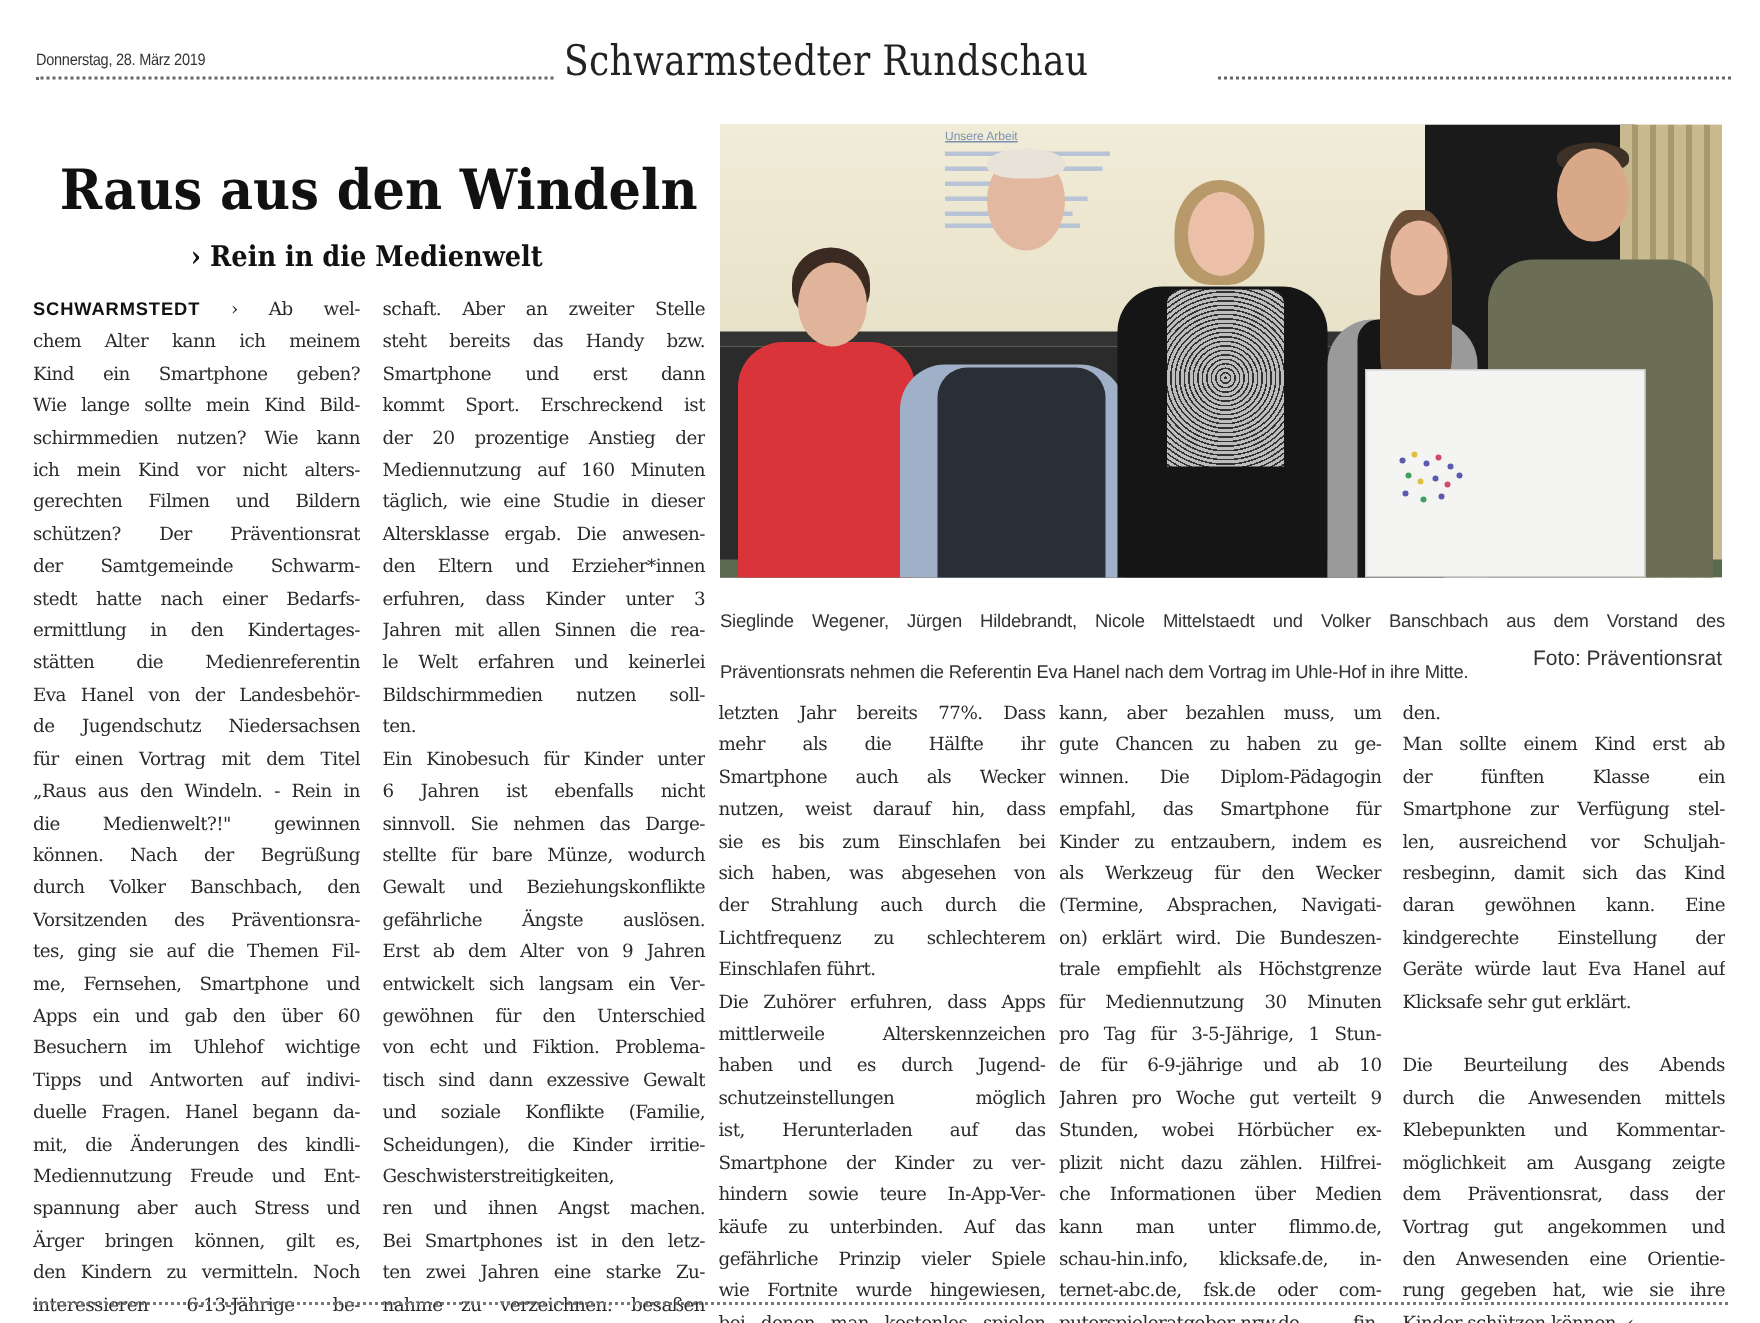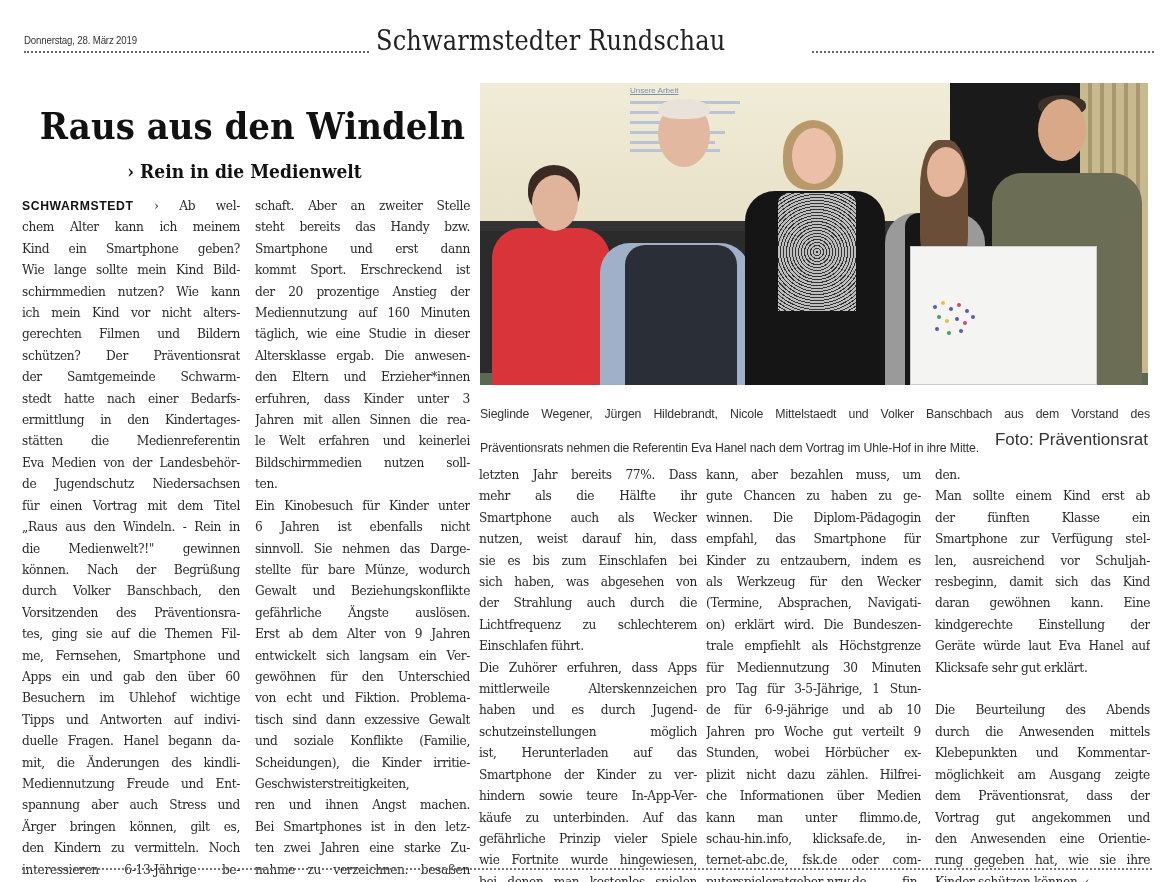--- a/index.html
+++ b/index.html
@@ -38,21 +38,21 @@
   .person { position: absolute; }
   .head { position: absolute; border-radius: 50%; }
   .hair { position: absolute; border-radius: 50% 50% 40% 40%; }
   .body { position: absolute; border-radius: 30px 30px 0 0; }
   .poster { position: absolute; left: 430px; top: 163px; width: 187px; height: 139px; background: #f4f4f2; border: 1px solid #ccc; }
   .dot { position: absolute; width: 4px; height: 4px; border-radius: 50%; }
 
   .caption { position: absolute; left: 480px; top: 390px; width: 670px; font-family: "Liberation Sans", sans-serif; font-size: 12.3px; line-height: 19px; color: #333; }
   .caption .cline { display: block; white-space: nowrap; text-align: justify; text-align-last: justify; letter-spacing: -0.15px; margin-top: 15px; }
   .caption .cline.last { text-align-last: left; }
-  .credit { position: absolute; right: 25px; top: 430px; font-family: "Liberation Sans", sans-serif; font-size: 17px; color: #333; }
+  .credit { position: absolute; right: 25px; top: 430px; font-family: "Liberation Sans", sans-serif; font-size: 14px; color: #333; }
 
   .rule-bottom { position: absolute; left: 22px; top: 868px; width: 1130px; border-bottom: 2px dotted #777; }
 </style>
 </head>
 <body>
 
 <div class="masthead">
   <span class="date">Donnerstag, 28. März 2019</span>
   <div class="dots-left"></div>
   <span class="paper">Schwarmstedter Rundschau</span>
@@ -68,21 +68,21 @@
   <span class="line">Kind ein Smartphone geben?</span>
   <span class="line">Wie lange sollte mein Kind Bild-</span>
   <span class="line">schirmmedien nutzen? Wie kann</span>
   <span class="line">ich mein Kind vor nicht alters-</span>
   <span class="line">gerechten Filmen und Bildern</span>
   <span class="line">schützen? Der Präventionsrat</span>
   <span class="line">der Samtgemeinde Schwarm-</span>
   <span class="line">stedt hatte nach einer Bedarfs-</span>
   <span class="line">ermittlung in den Kindertages-</span>
   <span class="line">stätten die Medienreferentin</span>
-  <span class="line">Eva Medien von der Landesbehör-</span>
+  <span class="line">Eva Hanel von der Landesbehör-</span>
   <span class="line">de Jugendschutz Niedersachsen</span>
   <span class="line">für einen Vortrag mit dem Titel</span>
   <span class="line">„Raus aus den Windeln. - Rein in</span>
   <span class="line">die Medienwelt?!" gewinnen</span>
   <span class="line">können. Nach der Begrüßung</span>
   <span class="line">durch Volker Banschbach, den</span>
   <span class="line">Vorsitzenden des Präventionsra-</span>
   <span class="line">tes, ging sie auf die Themen Fil-</span>
   <span class="line">me, Fernsehen, Smartphone und</span>
   <span class="line">Apps ein und gab den über 60</span>

